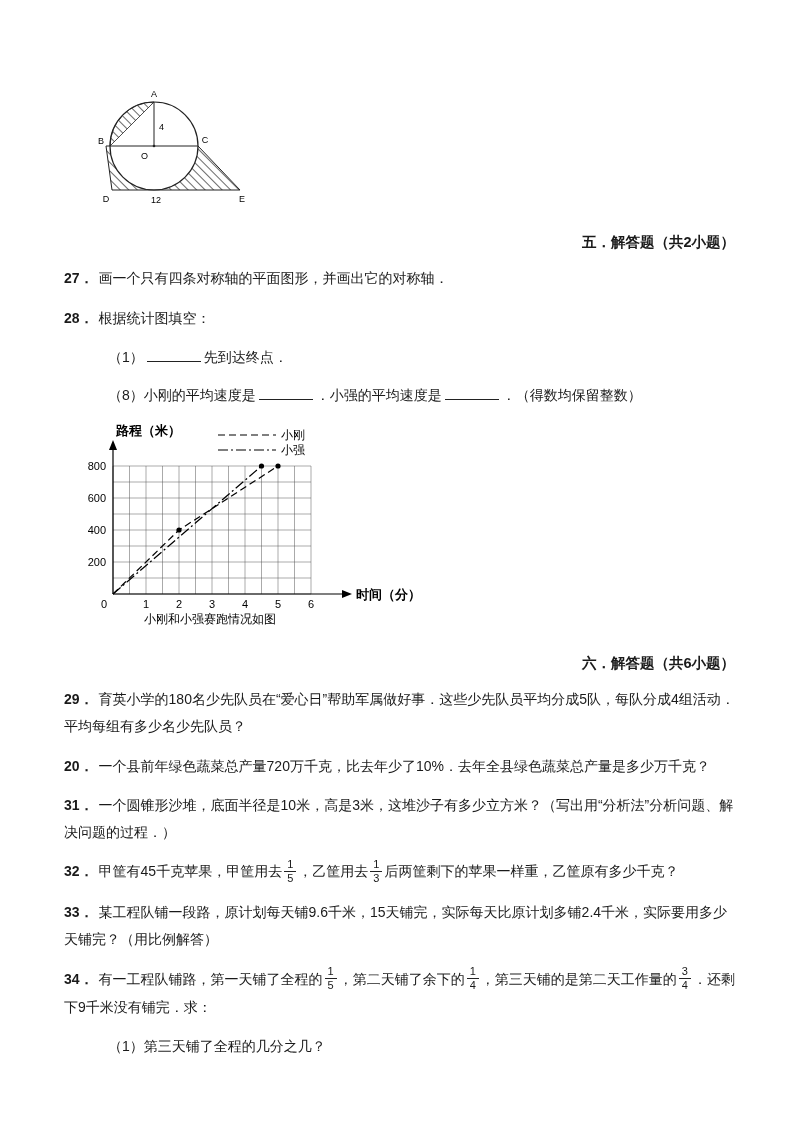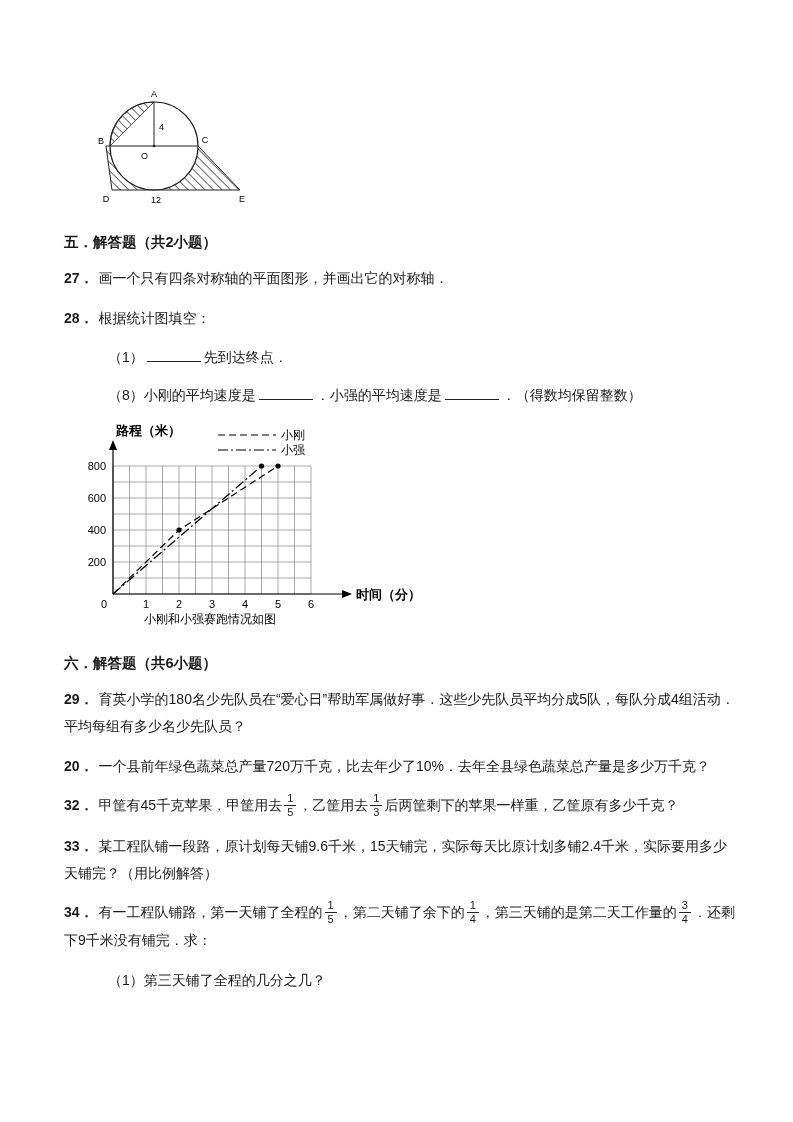--- a/index.html
+++ b/index.html
@@ -1,19 +1,19 @@
 <!DOCTYPE html>
 <html><head>
 <meta charset="utf-8">
 <style>
   html,body{margin:0;padding:0;background:#fff;}
   body{width:793px;height:1122px;overflow:hidden;color:#1a1a1a;
        font-family:"Liberation Sans","DejaVu Sans",sans-serif;font-size:14px;}
   .page{padding:86px 58px 0 64px;}
-  .heading{font-weight:bold;margin:18px 0 8px 0;font-size:14.5px;}
+  .heading{font-weight:bold;margin:18px 0 8px 0;font-size:14.5px;text-align:right;}
   .q{margin:13px 0;line-height:1.9;}
   .qno{margin-right:5px;font-weight:bold;}
   .sub{margin:11px 0 11px 44px;line-height:1.9;}
   .blank{display:inline-block;width:54px;height:15px;border-bottom:1px solid #222;
          vertical-align:baseline;margin:0 3px;}
   .frac{display:inline-flex;flex-direction:column;align-items:center;justify-content:center;
         vertical-align:middle;line-height:1.2;font-size:11px;margin:0 2px;position:relative;top:-1px;}
   .frac .fn{border-bottom:1px solid #222;padding:0 3px;}
   .frac .fd{padding:0 3px;}
   .figure-wrap{margin:0 0 4px 28px;}
@@ -134,20 +134,23 @@
   <div class="heading">六．解答题（共6小题）</div>
 
   <p class="q">
     <span class="qno">29．</span><span>育英小学的180名少先队员在“爱心日”帮助军属做好事．这些少先队员平均分成5队，每队分成4组活动．平均每组有多少名少先队员？</span>
   </p>
 
   <p class="q">
     <span class="qno">20．</span><span>一个县前年绿色蔬菜总产量720万千克，比去年少了10%．去年全县绿色蔬菜总产量是多少万千克？</span>
   </p>
 
+  <p class="q">
+    <span class="qno">31．</span><span>一个圆锥形沙堆，底面半径是10米，高是3米，这堆沙子有多少立方米？（写出用“分析法”分析问题、解决问题的过程．）</span>
+  </p>
 
   <p class="q">
     <span class="qno">32．</span><span>甲筐有45千克苹果，甲筐用去</span><span class="frac">
         <span class="fn">1</span>
         <span class="fd">5</span>
       </span><span>，乙筐用去</span><span class="frac">
         <span class="fn">1</span>
         <span class="fd">3</span>
       </span><span>后两筐剩下的苹果一样重，乙筐原有多少千克？</span>
   </p>

